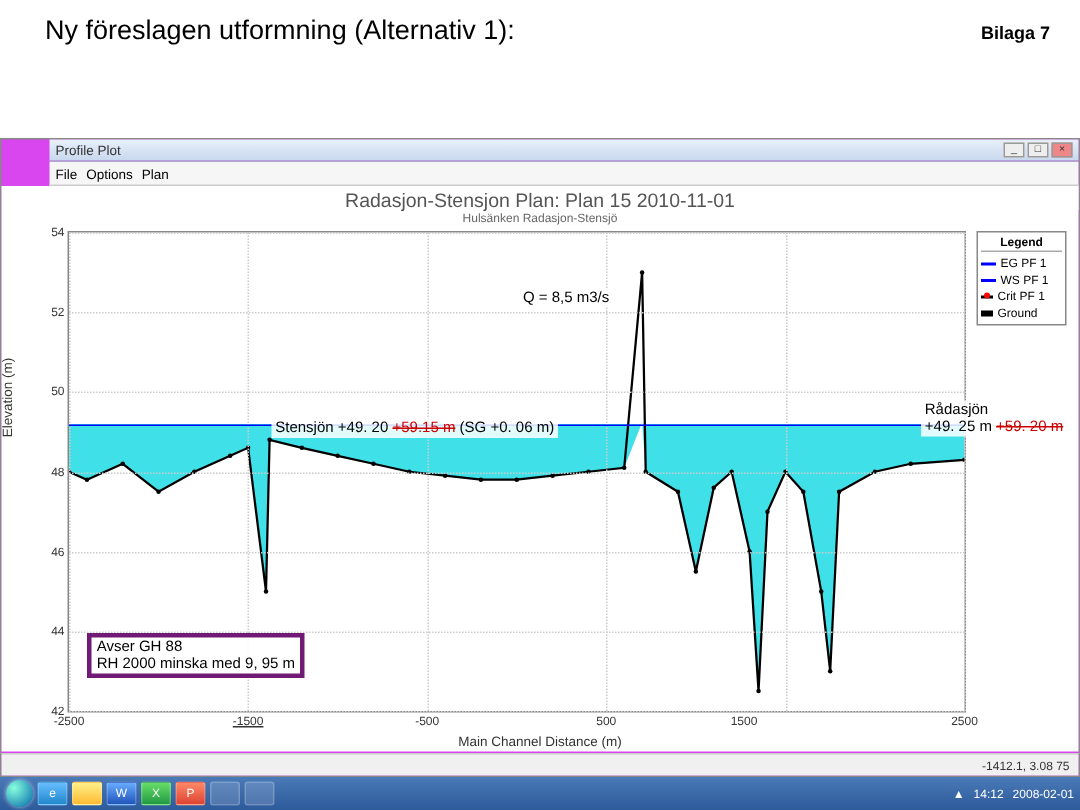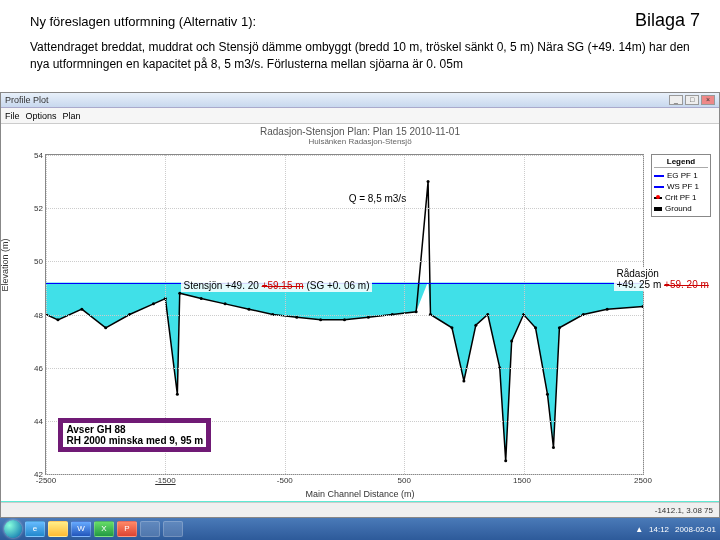--- a/index.html
+++ b/index.html
@@ -1,55 +1,55 @@
 <!DOCTYPE html>
 <html><head>
 <meta charset="utf-8">
 <style>
   * { margin: 0; padding: 0; box-sizing: border-box; }
   body { font-family: Arial, sans-serif; width: 720px; height: 540px; background: #fff; position: relative; overflow: hidden; }
   .header { padding: 10px 20px 5px 30px; }
   .title-row { display: flex; justify-content: space-between; align-items: baseline; margin-bottom: 8px; }
-  .title { font-size: 13px; }
-  .bilaga { font-size: 18px; font-weight: normal; }
+  .title { font-size: 18px; }
+  .bilaga { font-size: 12px; font-weight: bold; }
   .desc { font-size: 12px; line-height: 1.4; }
-  .app-window { position: absolute; top: 92px; left: 0; right: 0; bottom: 22px; border: 1px solid #888; background: #5eead4; }
+  .app-window { position: absolute; top: 92px; left: 0; right: 0; bottom: 22px; border: 1px solid #888; background: #d946ef; padding-left: 32px; }
   .app-titlebar { height: 15px; background: linear-gradient(#e8f0fa, #c8d8ee); border-bottom: 1px solid #aac; display: flex; align-items: center; padding: 0 4px; font-size: 9px; color: #333; justify-content: space-between; }
   .win-controls { display: flex; gap: 2px; }
   .win-btn { width: 14px; height: 10px; background: #eee; border: 1px solid #999; font-size: 7px; text-align: center; line-height: 8px; }
   .win-close { background: #e88; }
   .app-toolbar { height: 16px; background: #f6f6f6; border-bottom: 1px solid #ccc; display: flex; align-items: center; padding: 0 4px; gap: 6px; font-size: 9px; }
   .tool-group { display: flex; gap: 2px; align-items: center; }
   .tool-arrow { width: 14px; height: 12px; border: 1px solid #999; background: #fff; font-size: 8px; text-align: center; line-height: 10px; }
   .tool-icon { width: 12px; height: 12px; border: 1px solid #999; background: #fff; }
   .tool-rec { width: 10px; height: 10px; background: #d00; border-radius: 2px; }
   .checkbox { width: 10px; height: 10px; border: 1px solid #888; background: #fff; display: inline-block; }
   .plot-area { position: absolute; top: 31px; left: 0; right: 0; bottom: 16px; background: #fff; }
-  .chart-title { text-align: center; font-size: 10px; color: #555; padding-top: 2px; }
+  .chart-title { text-align: center; font-size: 13px; color: #555; padding-top: 2px; }
   .chart-subtitle { text-align: center; font-size: 8px; color: #666; }
   .legend { position: absolute; top: 30px; right: 8px; width: 60px; border: 1px solid #888; background: #fff; font-size: 8px; padding: 2px; }
   .legend-title { text-align: center; font-weight: bold; border-bottom: 1px solid #aaa; margin-bottom: 2px; padding-bottom: 1px; }
   .legend-item { display: flex; align-items: center; gap: 3px; padding: 1px 0; }
   .legend-swatch { width: 10px; height: 2px; }
   .legend-sw-eg { background: #00f; }
   .legend-sw-ws { background: #00f; }
   .legend-sw-crit { width: 8px; height: 2px; background: #000; position: relative; }
   .legend-sw-crit::after { content: ""; position: absolute; left: 2px; top: -2px; width: 4px; height: 4px; background: #f00; border-radius: 50%; }
   .legend-sw-ground { width: 8px; height: 4px; background: #000; }
   .chart-canvas { position: absolute; top: 30px; left: 44px; right: 75px; bottom: 26px; border: 1px solid #888; }
   .ylabel { position: absolute; left: 4px; top: 50%; transform: rotate(-90deg) translateX(50%); transform-origin: left center; font-size: 9px; color: #333; }
   .xlabel { position: absolute; bottom: 2px; left: 50%; transform: translateX(-50%); font-size: 9px; color: #333; }
   .y-tick { position: absolute; right: 100%; font-size: 8px; color: #333; transform: translateY(-50%); padding-right: 3px; }
   .x-tick { position: absolute; top: 100%; font-size: 8px; color: #333; transform: translateX(-50%); padding-top: 2px; }
   .gridline-h { position: absolute; left: 0; right: 0; border-top: 1px dotted #ccc; }
   .gridline-v { position: absolute; top: 0; bottom: 0; border-left: 1px dotted #ccc; }
   .water-line { position: absolute; left: 0; right: 0; border-top: 1.5px solid #00f; }
   .ground-svg { position: absolute; top: 0; left: 0; width: 100%; height: 100%; }
   .annot { position: absolute; font-size: 10px; background: rgba(255,255,255,0.85); padding: 1px 3px; white-space: nowrap; }
-  .annot-box { border: 5px solid #701a75; font-weight: bold; }
+  .annot-box { border: 3px solid #701a75; }
   .strike { text-decoration: line-through; color: #c00; }
   .statusbar { position: absolute; bottom: 0; left: 0; right: 0; height: 15px; background: #f0f0f0; border-top: 1px solid #ccc; font-size: 8px; color: #333; display: flex; justify-content: flex-end; align-items: center; padding: 0 6px; }
   .taskbar { position: absolute; bottom: 0; left: 0; right: 0; height: 22px; background: linear-gradient(#4a7ab8, #2d5a9a); display: flex; align-items: center; padding: 0 4px; gap: 3px; }
   .start-orb { width: 18px; height: 18px; border-radius: 50%; background: radial-gradient(circle at 30% 30%, #8fd, #06a); box-shadow: 0 0 3px rgba(255,255,255,0.6); }
   .tb-icon { width: 20px; height: 16px; background: rgba(255,255,255,0.15); border: 1px solid rgba(255,255,255,0.2); border-radius: 2px; font-size: 8px; text-align: center; line-height: 14px; color: #fff; }
   .tb-ie { background: linear-gradient(#6bf,#28c); }
   .tb-folder { background: linear-gradient(#fe8,#fb3); }
   .tb-word { background: linear-gradient(#6af,#25b); color:#fff; }
   .tb-excel { background: linear-gradient(#6d6,#294); }
   .tb-ppt { background: linear-gradient(#f86,#d43); }
@@ -57,21 +57,20 @@
   .lang-box { background: rgba(255,255,255,0.15); padding: 1px 4px; border: 1px solid rgba(255,255,255,0.2); margin-top: 45px; }
 </style>
 </head>
 <body>
 
 <div class="header">
   <div class="title-row">
     <div class="title">Ny föreslagen utformning (Alternativ 1):</div>
     <div class="bilaga">Bilaga 7</div>
   </div>
-  <div class="desc">Vattendraget breddat, muddrat och Stensjö dämme ombyggt (bredd 10 m, tröskel sänkt 0, 5 m) Nära SG (+49. 14m) har den nya utformningen en kapacitet på 8, 5 m3/s. Förlusterna mellan sjöarna är 0. 05m</div>
 </div>
 
 <div class="app-window">
   <div class="app-titlebar">
     <span>Profile Plot</span>
     <div class="win-controls">
       <div class="win-btn">_</div>
       <div class="win-btn">□</div>
       <div class="win-btn win-close">×</div>
     </div>
@@ -184,21 +183,21 @@
         <div class="y-tick" style="top: 0px;">54</div>
         <div class="gridline-v" style="left: 0px;"></div>
         <div class="x-tick" style="left: 0px;">-2500</div>
         <div class="gridline-v" style="left: 119.4px;"></div>
         <div class="x-tick" style="left: 119.4px; text-decoration: underline;">-1500</div>
         <div class="gridline-v" style="left: 238.8px;"></div>
         <div class="x-tick" style="left: 238.8px;">-500</div>
         <div class="gridline-v" style="left: 358.2px;"></div>
         <div class="x-tick" style="left: 358.2px;">500</div>
         <div class="gridline-v" style="left: 477.6px;"></div>
-        <div class="x-tick" style="left: 476px;">1500</div>
+        <div class="x-tick" style="left: 450px;">1500</div>
         <div class="gridline-v" style="left: 597px;"></div>
         <div class="x-tick" style="left: 597px;">2500</div>
         <div class="water-line" style="top: 127.6px;"></div>
       </div>
 
     <div class="annot" style="left:48%; top:18%;">Q = 8,5 m3/s</div>
     <div class="annot" style="left:25%; top:41%;">
       <span>Stensjön +49. 20</span> <span class="strike">+59.15 m</span><span> (SG +0. 06 m)</span>
     </div>
     <div class="annot" style="right:1%; top:38%;">

